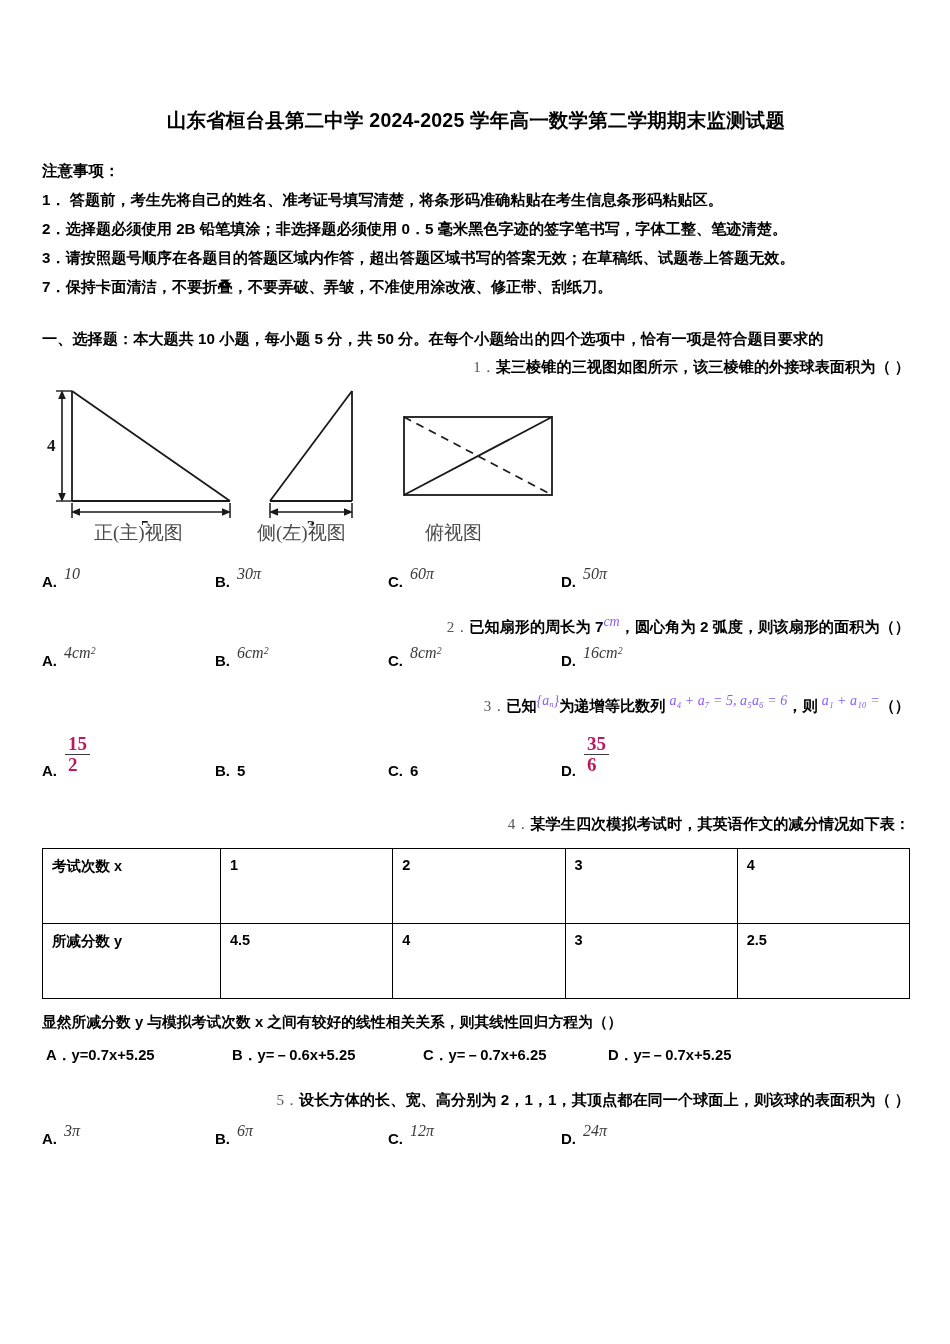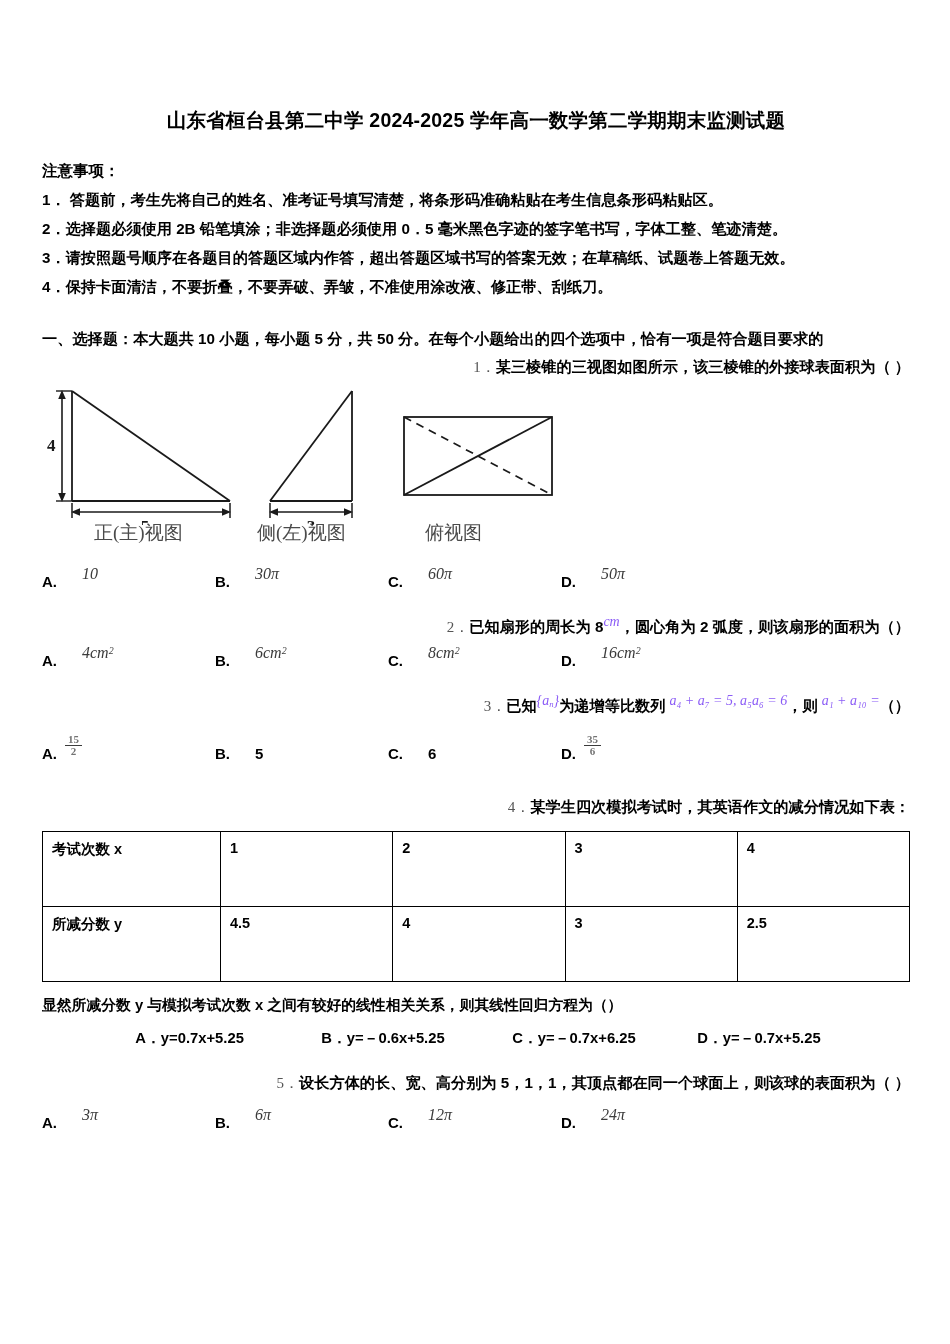--- a/index.html
+++ b/index.html
@@ -109,21 +109,21 @@
   .options .opt {
     display: flex;
     align-items: flex-end;
   }
   .opt-letter {
     font-family: "Liberation Sans", sans-serif;
     font-weight: bold;
     font-size: 15px;
   }
   .opt-val {
-    margin-left: 25px;
+    margin-left: 7px;
     font-family: "Liberation Serif", serif;
     font-style: italic;
     font-weight: normal;
     color: #3b3b3b;
     font-size: 16px;
     position: relative;
     top: -7px;
   }
   .opt-val.plain {
     font-style: normal;
@@ -136,25 +136,25 @@
   
   .options .c1 { width: 173px; }
   .options .c2 { width: 173px; }
   .options .c3 { width: 173px; }
   .options .c4 { width: 173px; }
 
   
   .frac {
     display: inline-block;
     vertical-align: middle;
-    text-align: center;
+    text-align: left;
     font-family: "Liberation Serif", serif;
     font-style: normal;
-    color: #737373;
-    font-size: 11px;
+    color: #be185d;
+    font-size: 19px;
     line-height: 1.05;
     position: relative;
     top: -4px;
   }
   .frac .num { display: block; padding: 0 3px; }
   .frac .den { display: block; padding: 0 3px; border-top: 1px solid #3b3b3b; }
 
   
   .figure-wrap {
     position: relative;
@@ -201,40 +201,39 @@
     font-size: 14.8px;
     margin-top: 14px;
   }
   .opt-inline-row {
     margin-top: 14px;
     font-family: "Liberation Sans", sans-serif;
     font-weight: bold;
     font-size: 14.8px;
     display: flex;
     padding-left: 4px;
-    justify-content: center;
   }
   .opt-inline-row .oi { white-space: nowrap; }
   .opt-inline-row .w1 { width: 186px; }
   .opt-inline-row .w2 { width: 191px; }
   .opt-inline-row .w3 { width: 185px; }
 </style>
 </head>
 <body>
 
 <div class="page">
   <div class="content">
 
     <div class="doc-title">山东省桓台县第二中学 2024-2025 学年高一数学第二学期期末监测试题</div>
 
     <div class="notice-heading">注意事项：</div>
     <div class="notice-line">1．  答题前，考生先将自己的姓名、准考证号填写清楚，将条形码准确粘贴在考生信息条形码粘贴区。</div>
     <div class="notice-line">2．选择题必须使用 2B 铅笔填涂；非选择题必须使用 0．5 毫米黑色字迹的签字笔书写，字体工整、笔迹清楚。</div>
     <div class="notice-line">3．请按照题号顺序在各题目的答题区域内作答，超出答题区域书写的答案无效；在草稿纸、试题卷上答题无效。</div>
-    <div class="notice-line">4．保持卡面清洁，不要折叠，不要弄破、弄皱，不准使用涂改液、修正带、刮纸刀。</div>
+    <div class="notice-line">7．保持卡面清洁，不要折叠，不要弄破、弄皱，不准使用涂改液、修正带、刮纸刀。</div>
 
     <div class="section-header">一、选择题：本大题共 10 小题，每小题 5 分，共 50 分。在每个小题给出的四个选项中，恰有一项是符合题目要求的</div>
 
     <div class="q-line">
       <span class="qnum">1．</span><span>某三棱锥的三视图如图所示，该三棱锥的外接球表面积为（   ）</span>
     </div>
 
     <div class="figure-wrap">
       <svg width="560" height="140" viewBox="0 0 560 140">
 
@@ -308,21 +307,21 @@
         <span class="opt-letter">C.</span>
         <span class="opt-val">60π</span>
       </span>
       <span class="opt c4">
         <span class="opt-letter">D.</span>
         <span class="opt-val">50π</span>
       </span>
     </div>
 
     <div class="q-line spaced">
-      <span class="qnum">2．</span><span>已知扇形的周长为 8</span><span class="mi raise">cm</span><span>，圆心角为 2 弧度，则该扇形的面积为（）</span>
+      <span class="qnum">2．</span><span>已知扇形的周长为 7</span><span class="mi raise">cm</span><span>，圆心角为 2 弧度，则该扇形的面积为（）</span>
     </div>
 
     <div class="options">
       <span class="opt c1">
         <span class="opt-letter">A.</span>
         <span class="opt-val"><span>4cm</span><sup class="sm">2</sup></span>
       </span>
       <span class="opt c2">
         <span class="opt-letter">B.</span>
         <span class="opt-val"><span>6cm</span><sup class="sm">2</sup></span>
@@ -392,21 +391,21 @@
     <div class="after-table">显然所减分数 y 与模拟考试次数 x 之间有较好的线性相关关系，则其线性回归方程为（）</div>
 
     <div class="opt-inline-row">
       <span class="oi w1"><span>A．</span><span>y=0.7x+5.25</span></span>
       <span class="oi w2"><span>B．</span><span>y=－0.6x+5.25</span></span>
       <span class="oi w3"><span>C．</span><span>y=－0.7x+6.25</span></span>
       <span class="oi"><span>D．</span><span>y=－0.7x+5.25</span></span>
     </div>
 
     <div class="q-line" style="margin-top:24px;">
-      <span class="qnum">5．</span><span>设长方体的长、宽、高分别为 5，1，1，其顶点都在同一个球面上，则该球的表面积为（   ）</span>
+      <span class="qnum">5．</span><span>设长方体的长、宽、高分别为 2，1，1，其顶点都在同一个球面上，则该球的表面积为（   ）</span>
     </div>
 
     <div class="options" style="margin-top:18px;">
       <span class="opt c1">
         <span class="opt-letter">A.</span>
         <span class="opt-val">3π</span>
       </span>
       <span class="opt c2">
         <span class="opt-letter">B.</span>
         <span class="opt-val">6π</span>

